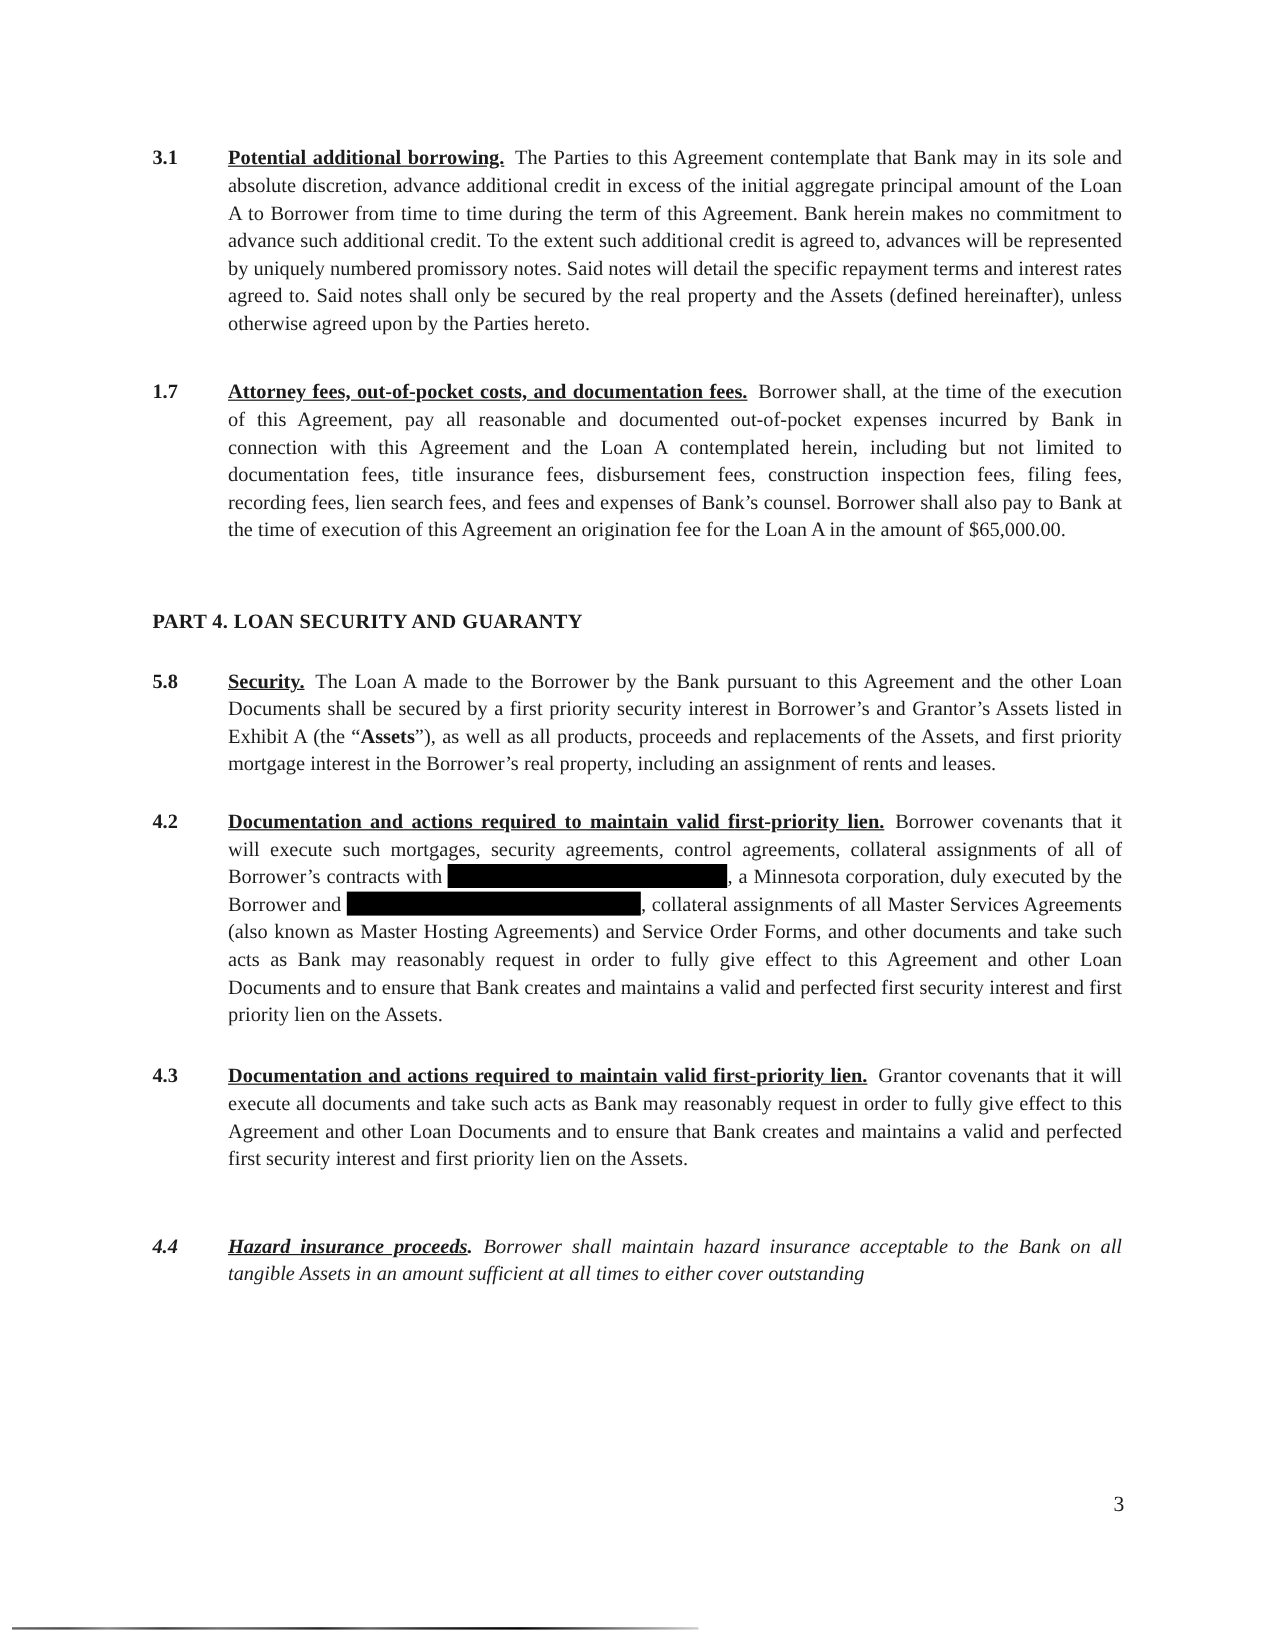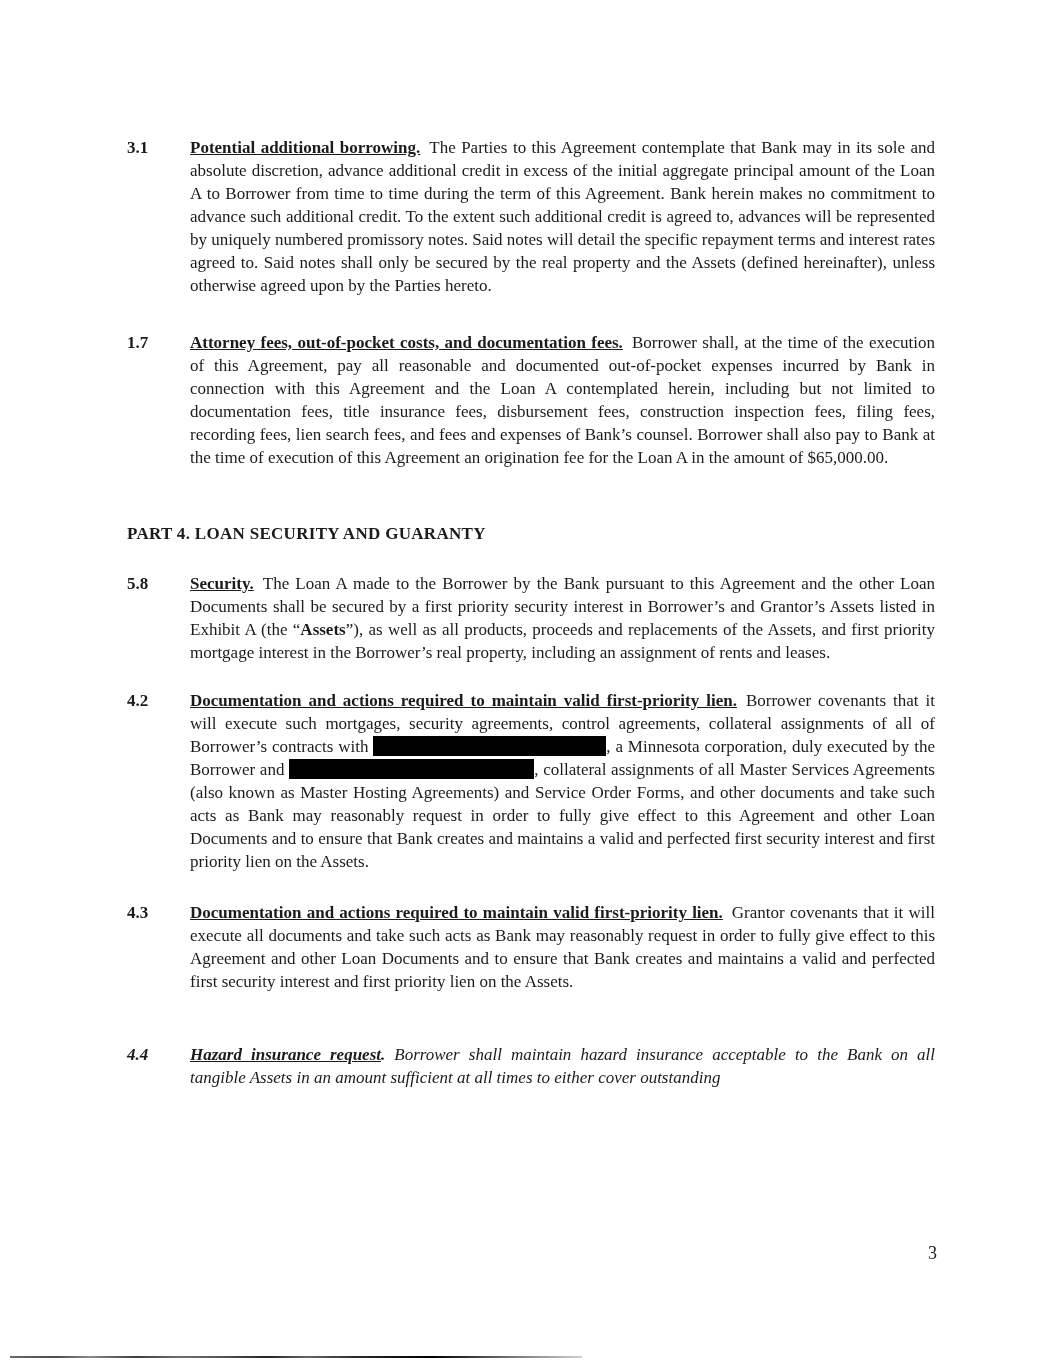--- a/index.html
+++ b/index.html
@@ -11,21 +11,21 @@
     background: #ffffff;
     color: #1b1b1b;
     font-family: "Liberation Serif", "DejaVu Serif", serif;
     font-size: 17px;
     line-height: 23px;
     overflow: hidden;
   }
   .content {
     position: absolute;
     left: 127px;
-    top: 136px;
+    top: 120px;
     width: 808px;
   }
   .section { display: flex; }
   .sec-num {
     width: 63px;
     flex-shrink: 0;
     font-weight: bold;
   }
   .sec-body {
     width: 745px;
@@ -103,20 +103,20 @@
       <div class="sec-body"><span class="sec-heading">Documentation and actions required to maintain valid first-priority lien.</span><span>Borrower covenants that it will execute such mortgages, security agreements, control agreements, collateral assignments of all of Borrower’s contracts with </span><span class="redaction r1"></span><span>, a Minnesota corporation, duly executed by the Borrower and </span><span class="redaction r2"></span><span>, collateral assignments of all Master Services Agreements (also known as Master Hosting Agreements) and Service Order Forms, and other documents and take such acts as Bank may reasonably request in order to fully give effect to this Agreement and other Loan Documents and to ensure that Bank creates and maintains a valid and perfected first security interest and first priority lien on the Assets.</span></div>
     </div>
 
     <div class="section m-28">
       <div class="sec-num">4.3</div>
       <div class="sec-body"><span class="sec-heading">Documentation and actions required to maintain valid first-priority lien.</span><span>Grantor covenants that it will execute all documents and take such acts as Bank may reasonably request in order to fully give effect to this Agreement and other Loan Documents and to ensure that Bank creates and maintains a valid and perfected first security interest and first priority lien on the Assets.</span></div>
     </div>
 
     <div class="section m-50">
       <div class="sec-num">4.4</div>
-      <div class="sec-body"><span class="sec-heading no-gap">Hazard insurance request</span><span class="heading-suffix">.</span><span>Borrower shall maintain hazard insurance acceptable to the Bank on all tangible Assets in an amount sufficient at all times to either cover outstanding</span></div>
+      <div class="sec-body"><span class="sec-heading no-gap">Hazard insurance proceeds</span><span class="heading-suffix">.</span><span>Borrower shall maintain hazard insurance acceptable to the Bank on all tangible Assets in an amount sufficient at all times to either cover outstanding</span></div>
     </div>
 
   </div>
 
   <div class="page-number">3</div>
   <div class="scan-line"></div>
 </div>
 
 </body></html>

